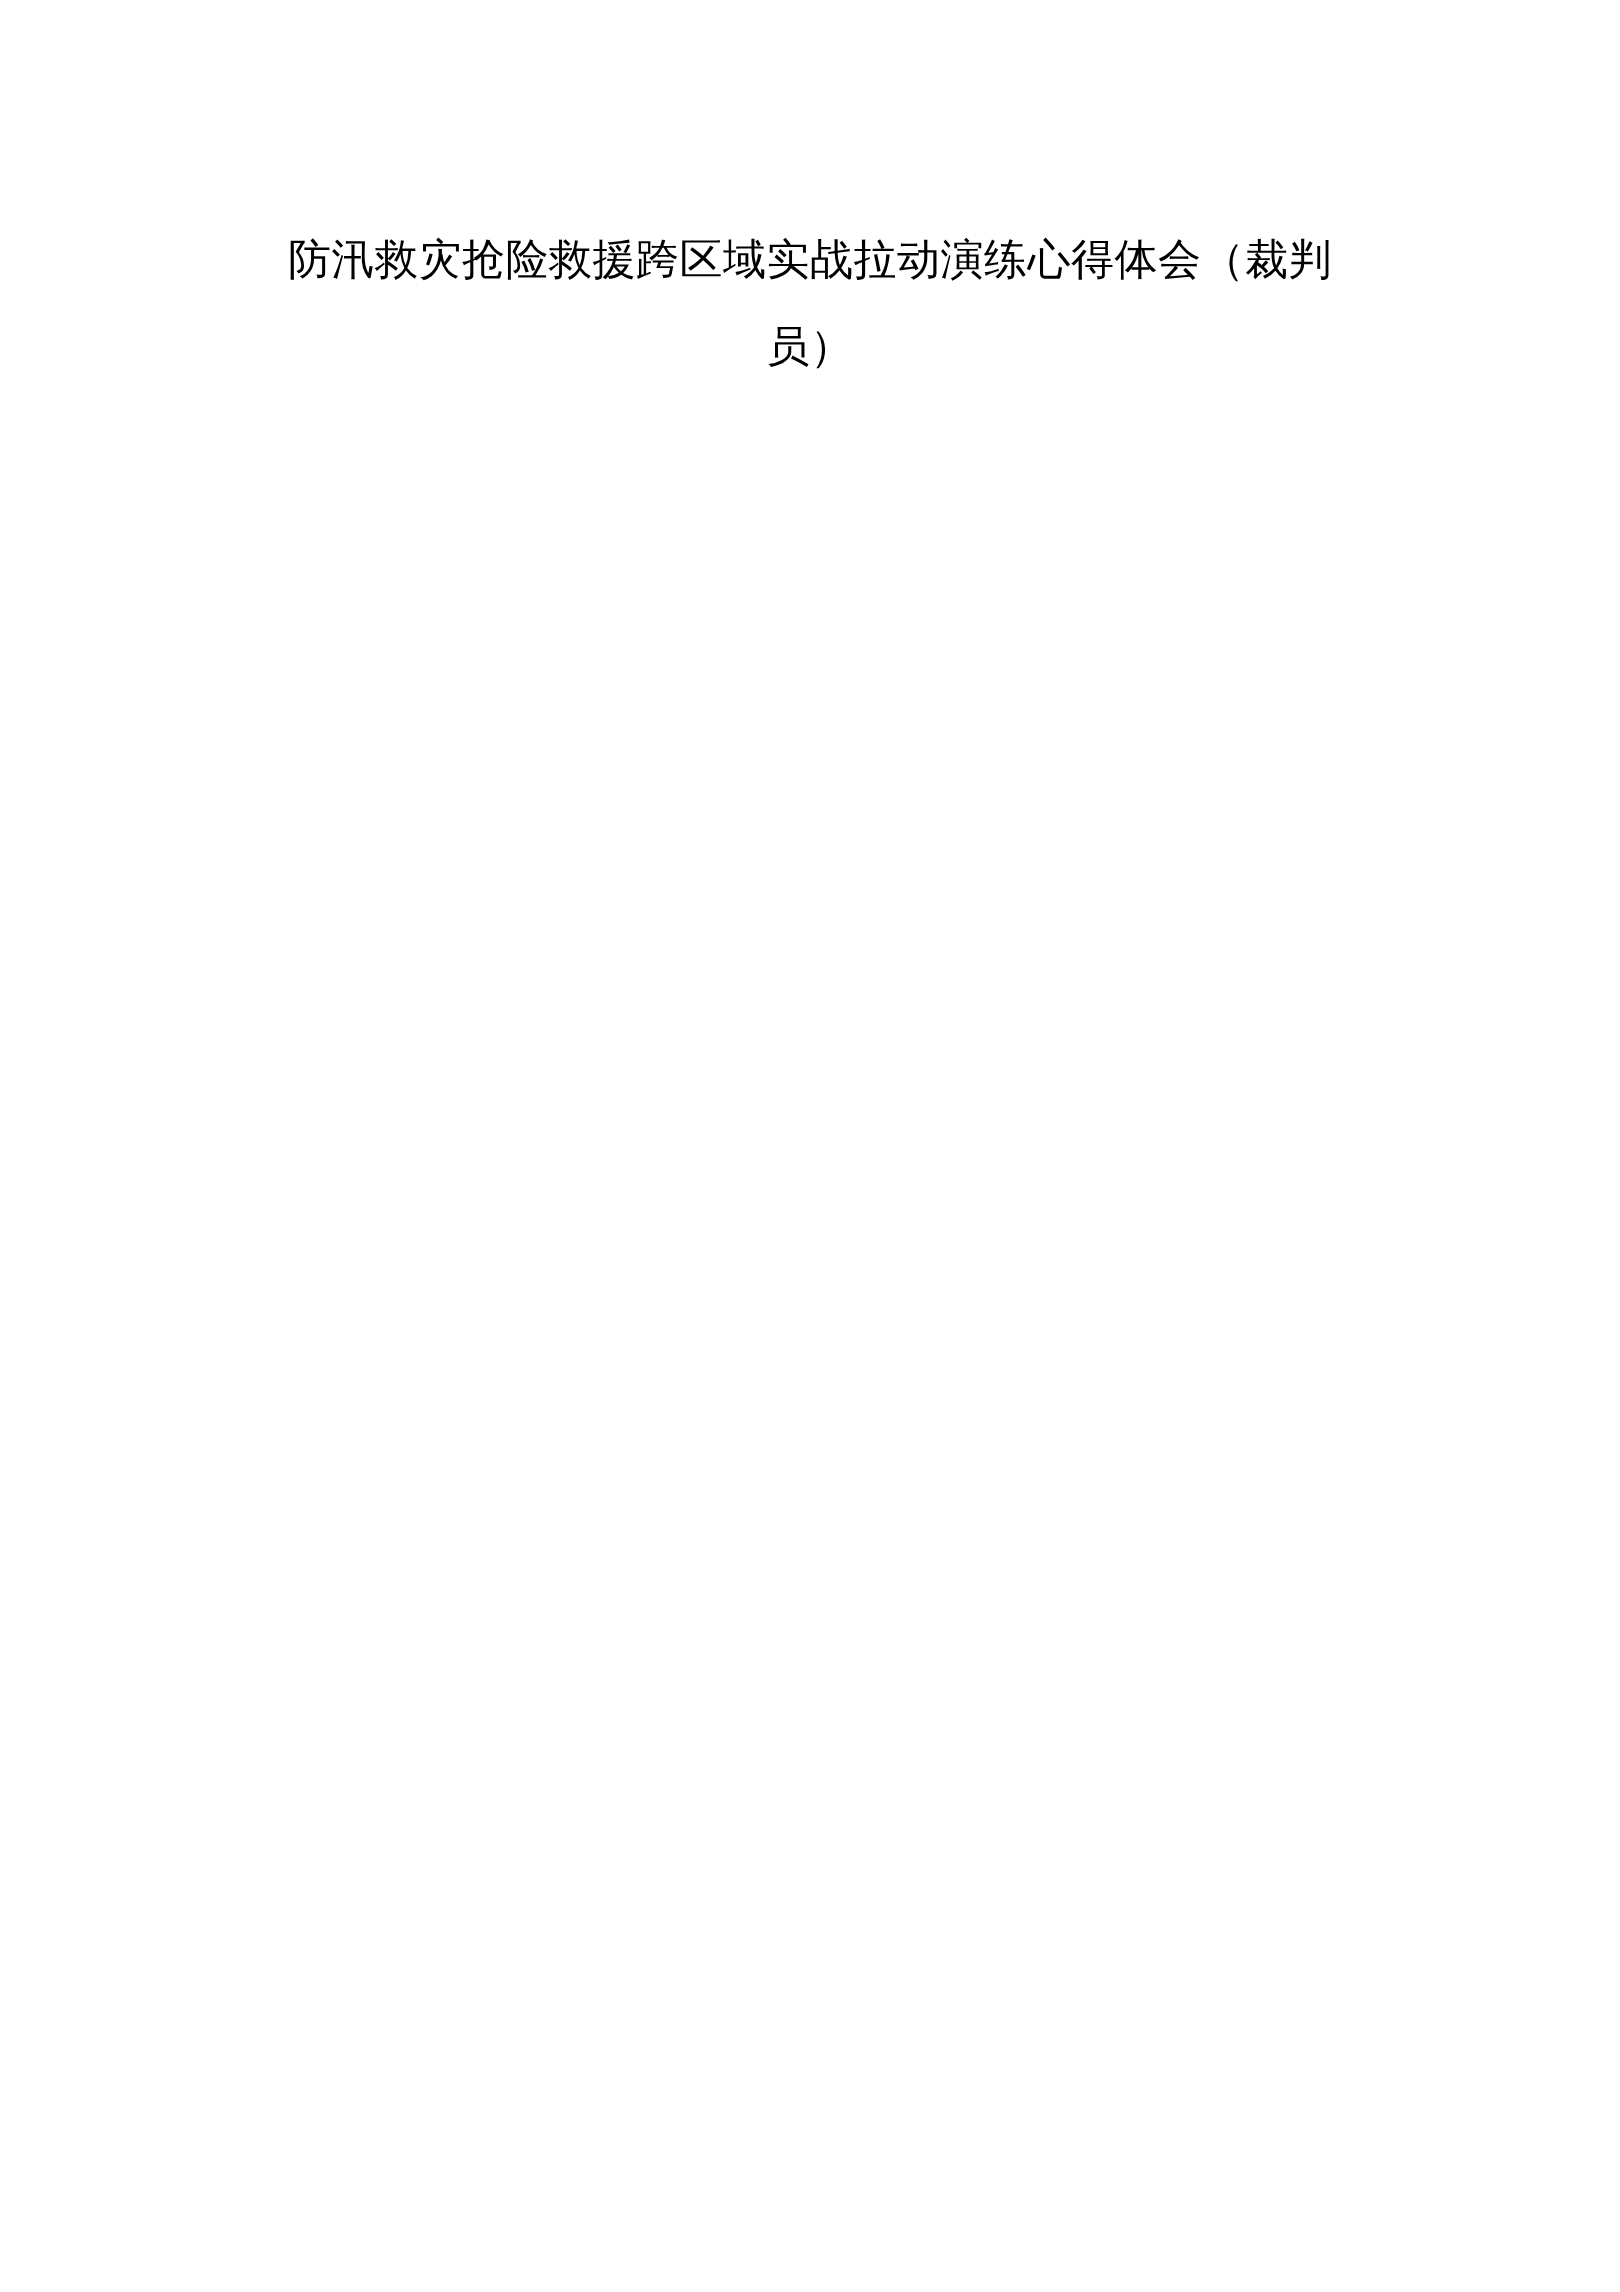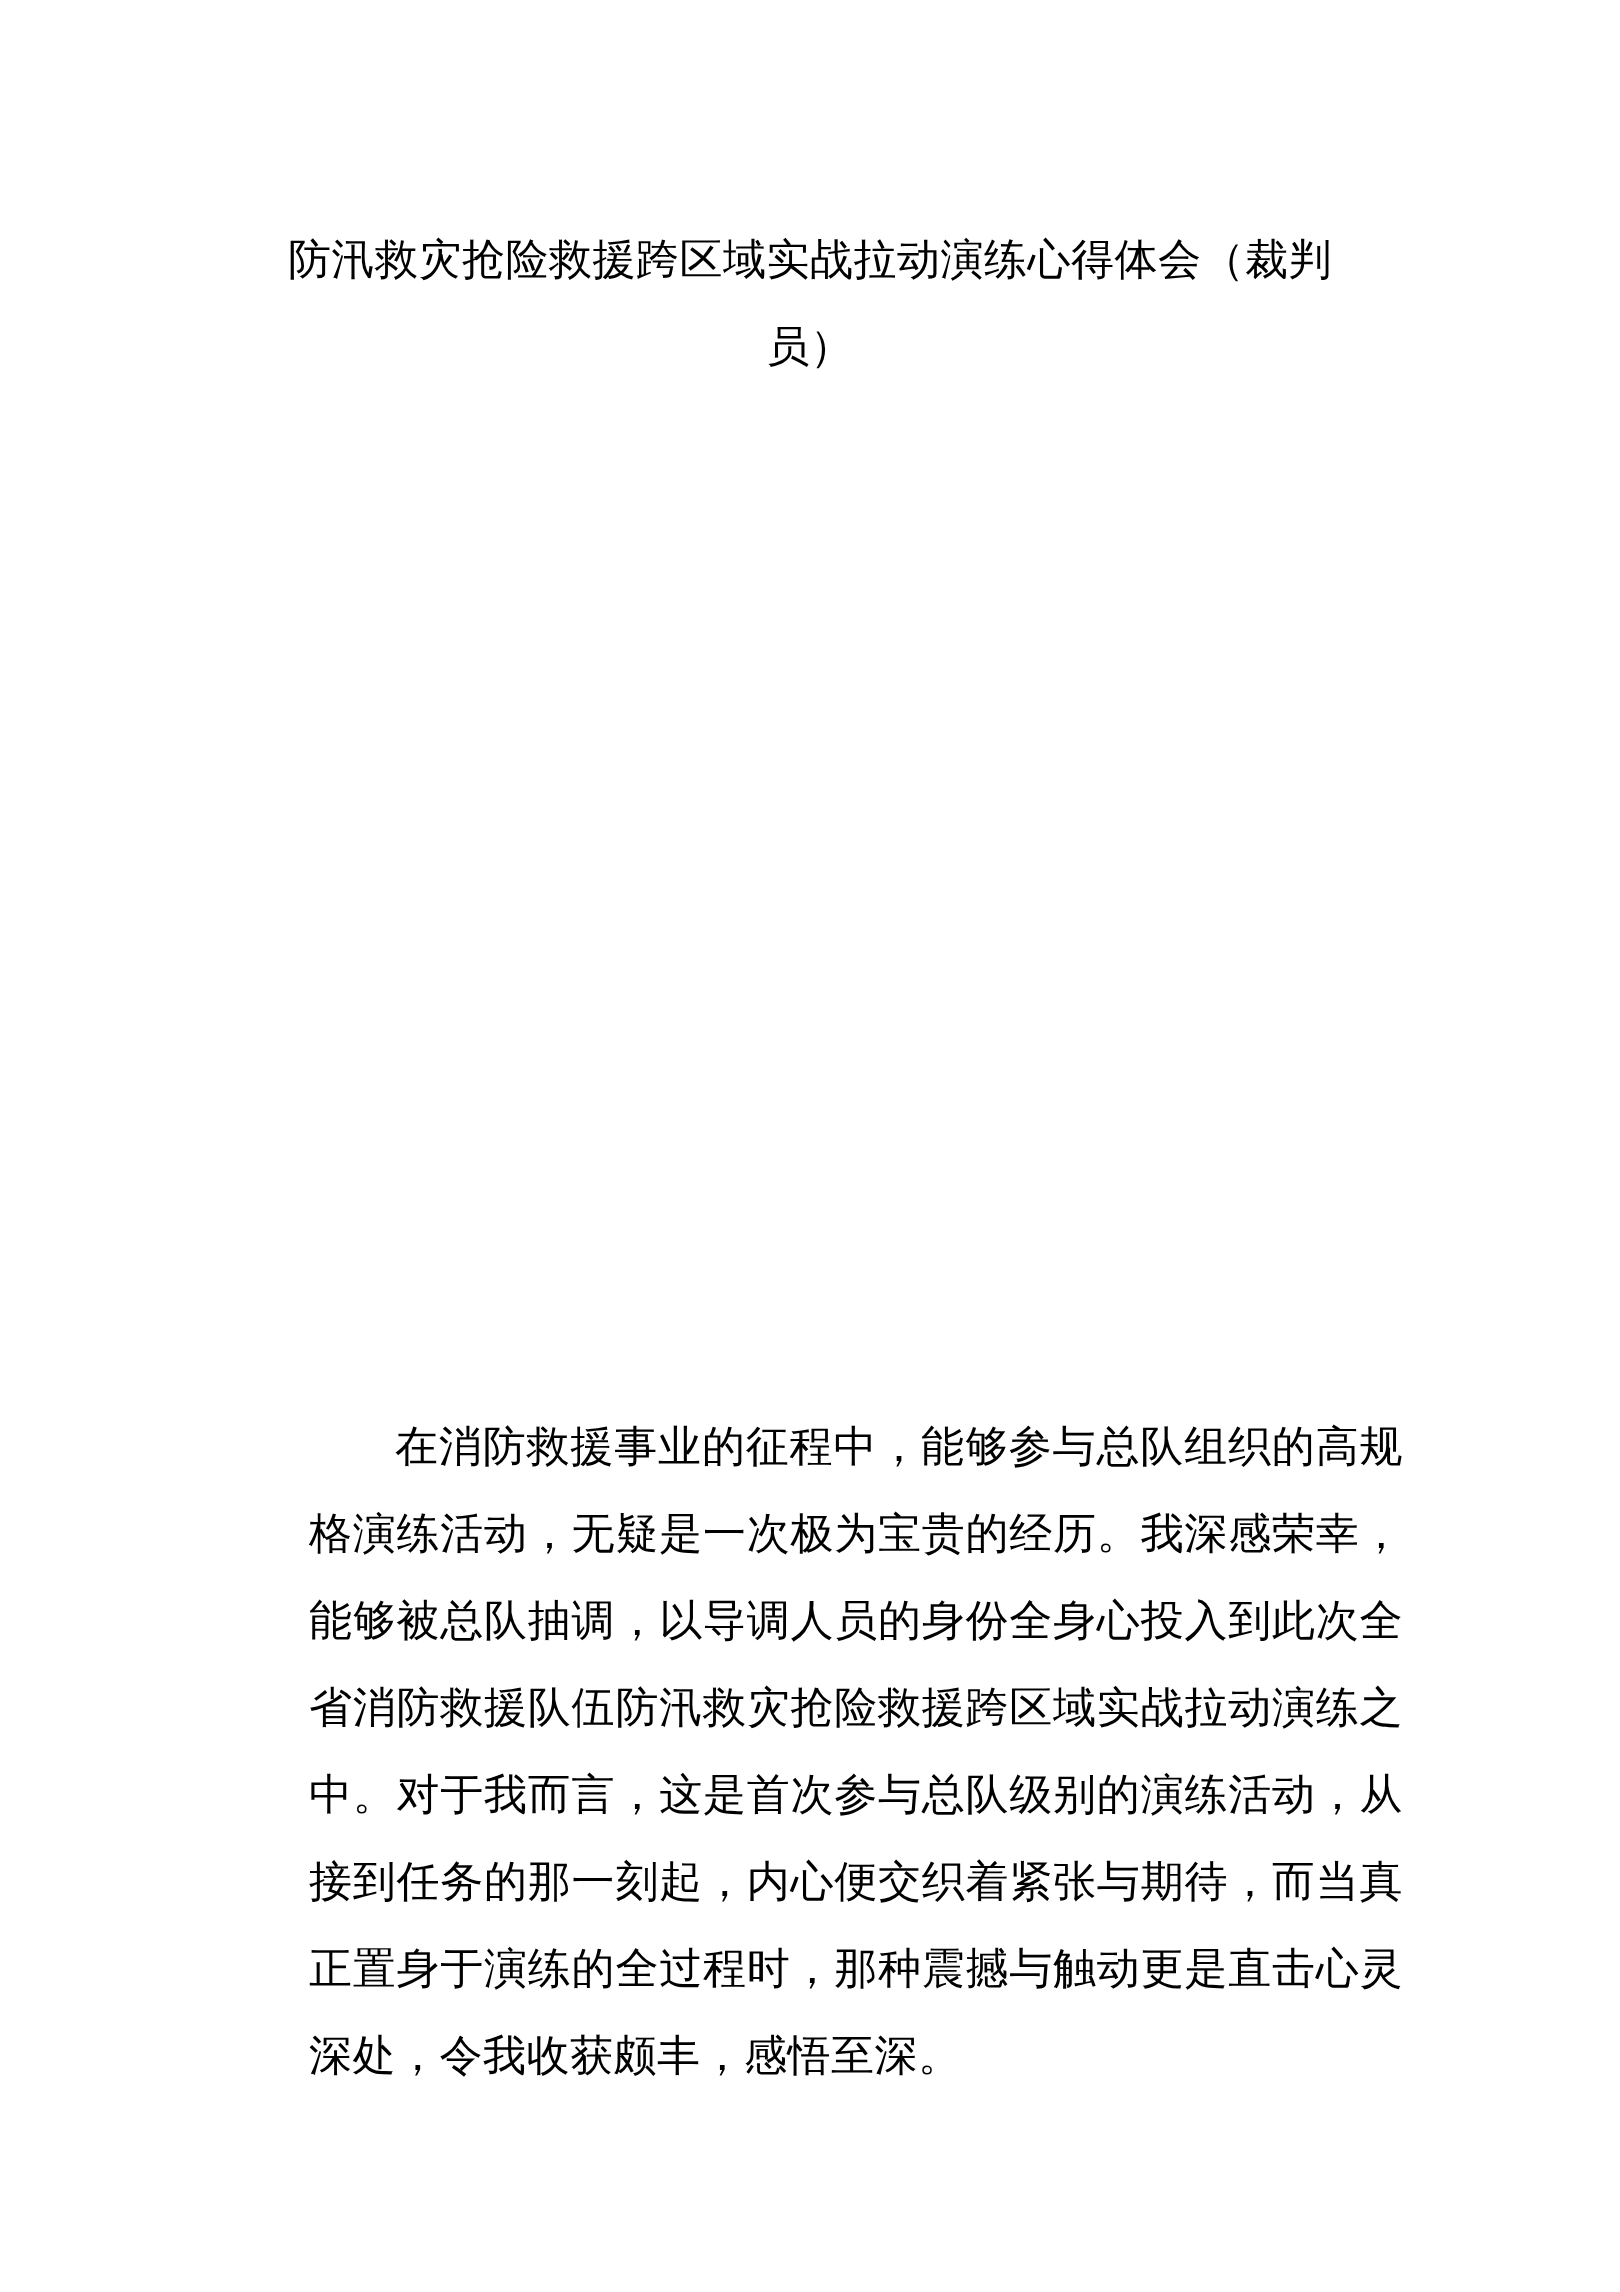--- a/index.html
+++ b/index.html
@@ -40,15 +40,14 @@
     text-indent: 2em;
     line-break: strict;
     word-break: normal;
   }
 </style>
 </head>
 <body>
 
 <div class="page" style="--page-bg: #ffffff; --text-color: #000000;">
   <h1 class="doc-title">防汛救灾抢险救援跨区域实战拉动演练心得体会（裁判员）</h1>
-  <p class="doc-paragraph">在消防救援事业的征程中，能够参与总队组织的高规格演练活动，无疑是一次极为宝贵的经历。我深感荣幸，能够被总队抽调，以导调人员的身份全身心投入到此次全省消防救援队伍防汛救灾抢险救援跨区域实战拉动演练之中。对于我而言，这是首次参与总队级别的演练活动，从接到任务的那一刻起，内心便交织着紧张与期待，而当真正置身于演练的全过程时，那种震撼与触动更是直击心灵深处，令我收获颇丰，感悟至深。</p>
 </div>
 
 
 </body></html>

